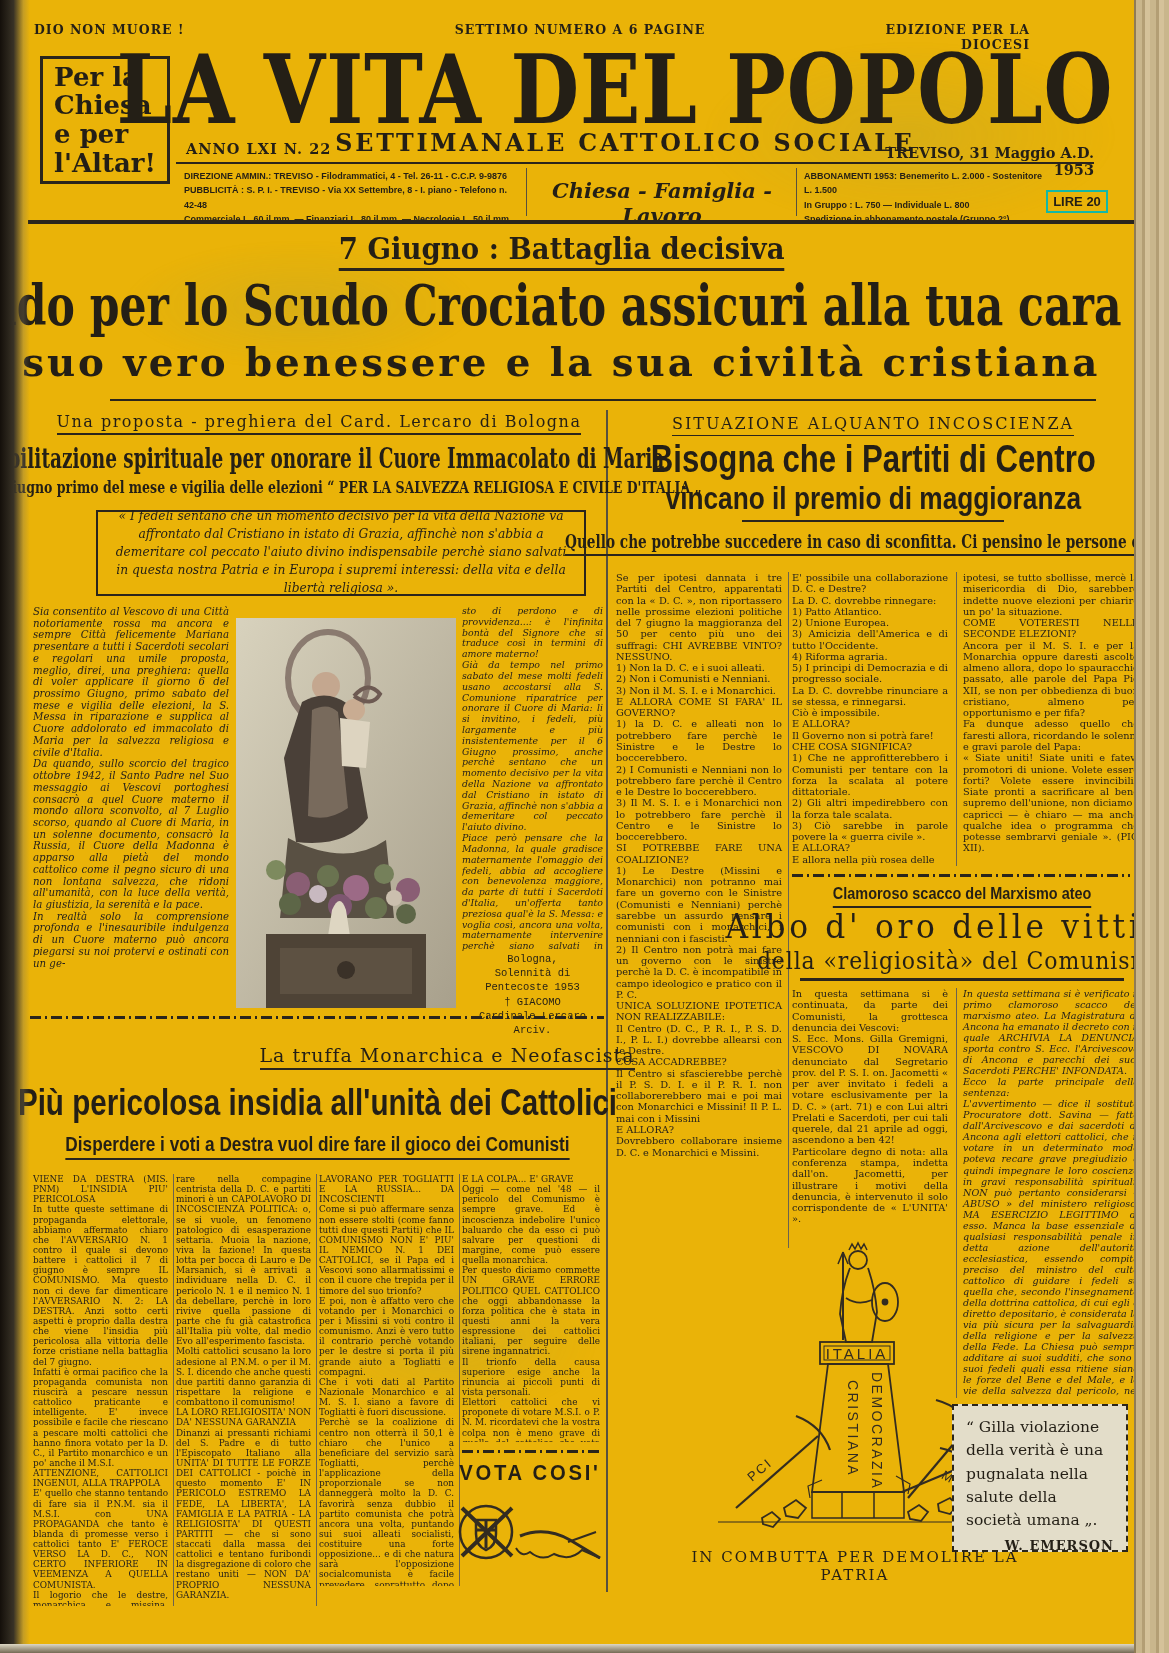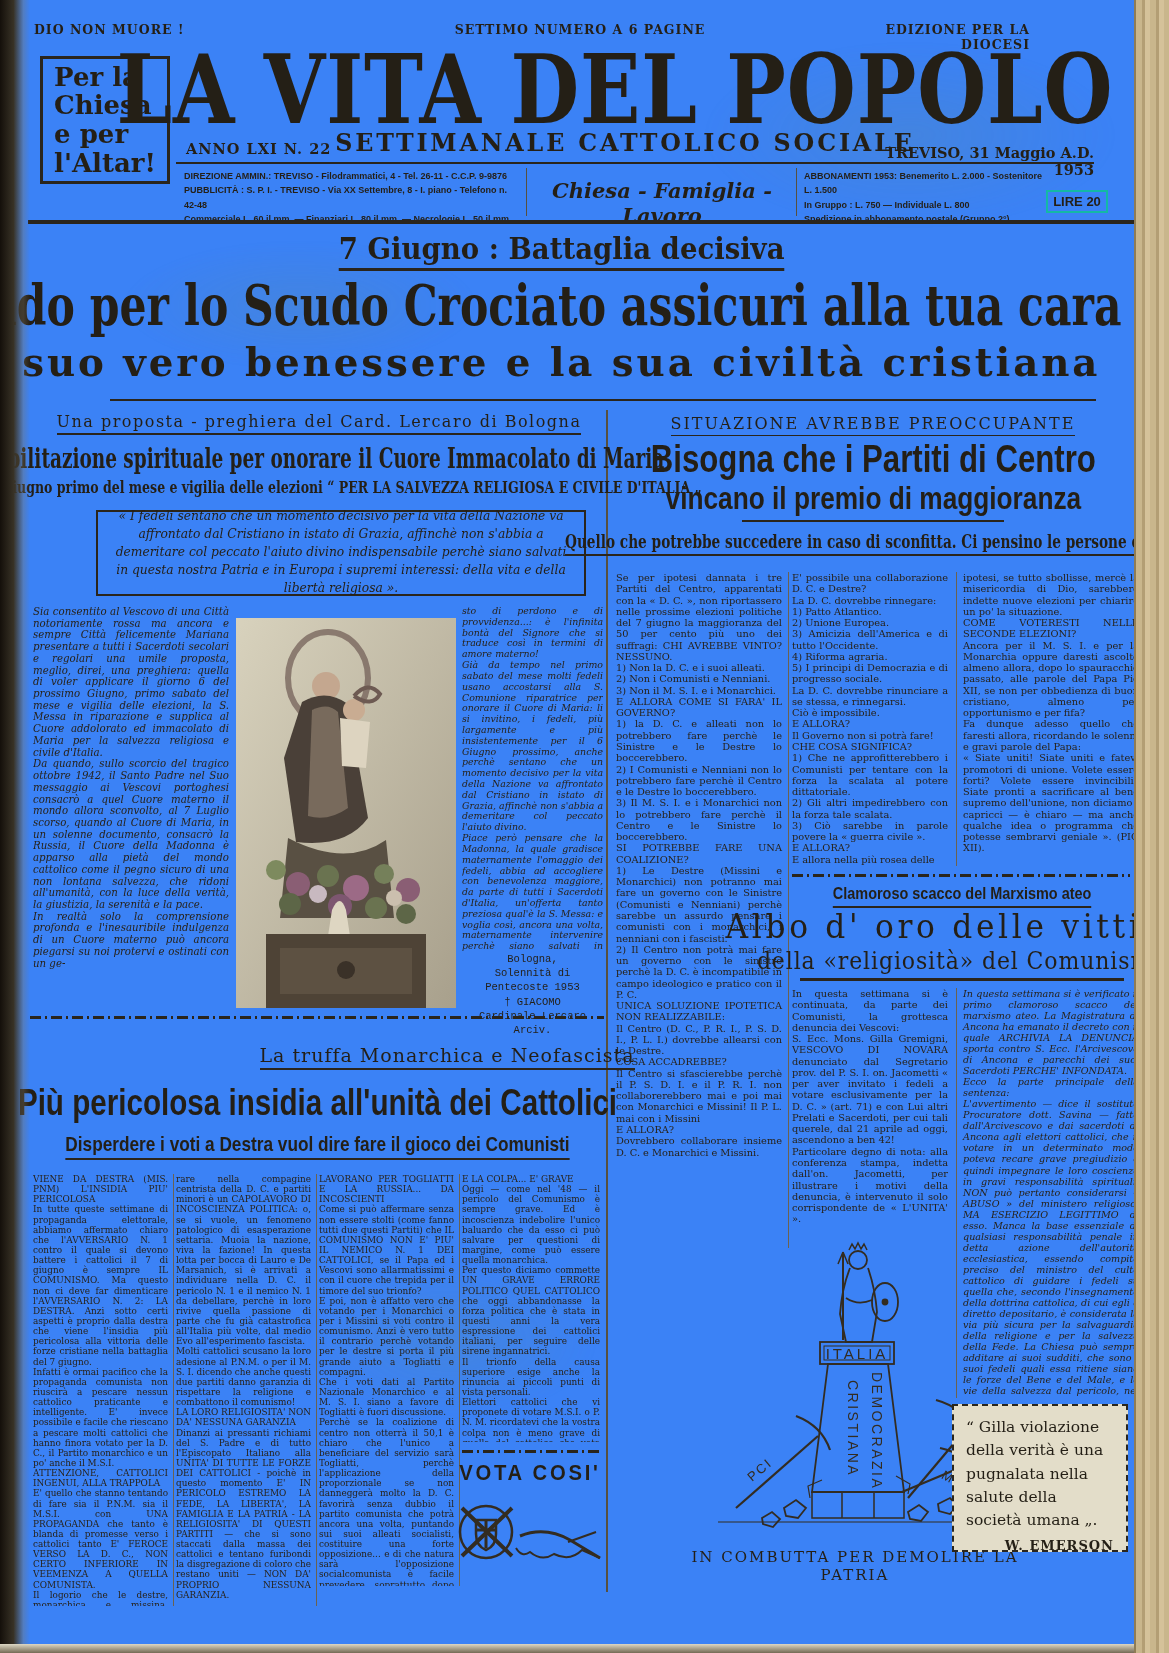--- a/index.html
+++ b/index.html
@@ -1,16 +1,16 @@
 <!DOCTYPE html>
 <html><head>
 <meta charset="utf-8">
 <style>
   html,body{margin:0;padding:0;background:#6b6150;}
-  #page{position:relative;width:1169px;height:1653px;background:#3b82f6;overflow:hidden;
+  #page{position:relative;width:1169px;height:1653px;background:#eab308;overflow:hidden;
         font-family:"DejaVu Serif",serif;color:#241f16;}
   .ab{position:absolute;}
   .fitc{display:flex;justify-content:center;align-items:flex-start;white-space:nowrap;} .sx66{transform:scaleX(.66)} .sx72{transform:scaleX(.72)} .sx76{transform:scaleX(.76)} .sx80{transform:scaleX(.80)} .sx82{transform:scaleX(.82)}
   .sx85{transform:scaleX(.85)} .sx90{transform:scaleX(.90)}
   .serifb{font-family:"DejaVu Serif",serif;font-weight:bold;}
   .sansb{font-family:"Liberation Sans",sans-serif;font-weight:bold;}
   .body{font:9.8px/1.15 "DejaVu Serif",serif;text-align:justify;white-space:pre-line;overflow:hidden;color:#27221a;}
   .body-i{font-style:italic;font-size:10px;}
   .small-body{font-size:8.9px;line-height:1.14;}
   .rule{background:#2a251c;}
@@ -189,21 +189,21 @@
         <path d="M36,32 v28 M26,42 h20" stroke-width="3"></path>
         <path d="M12,20 L62,68 M62,20 L12,68" stroke-width="4"></path>
         <path d="M70,48 Q95,38 120,52 L150,70" stroke-width="3"></path>
         <path d="M150,70 L132,62 Q120,74 104,66 Q92,74 80,64 Q72,70 66,60" stroke-width="2"></path>
         <path d="M118,54 L146,44" stroke-width="2"></path>
       </g>
     </svg>
   </div>
 
   <div class="ab fitc" style="left:612px;top:414px;width:522px;height:24px;">
-    <div class="kicker" style="font-size:16px;letter-spacing:2px;border-bottom-width:1.5px;font-family:'DejaVu Serif',serif;">SITUAZIONE AVREBBE PREOCCUPANTE</div>
+    <div class="kicker" style="font-size:16px;letter-spacing:2px;border-bottom-width:1.5px;font-family:'DejaVu Serif',serif;">SITUAZIONE ALQUANTO INCOSCIENZA</div>
   </div>
   <div class="ab fitc" style="left:612px;top:438px;width:522px;height:42px;">
     <div class="sansb sx82" style="font-size:38px;">Bisogna che i Partiti di Centro</div>
   </div>
   <div class="ab fitc" style="left:612px;top:480px;width:522px;height:38px;">
     <div class="sansb sx82" style="font-size:32px;">vincano il premio di maggioranza</div>
   </div>
   <div class="ab rule" style="left:742px;top:520px;width:262px;height:2px;"></div>
   <div class="ab fitc" style="left:612px;top:530px;width:522px;height:26px;">
     <div class="serifb sx72 kicker" style="font-size:19px;border-bottom-width:2.5px;">Quello che potrebbe succedere in caso di sconfitta. Ci pensino le persone oneste</div>

